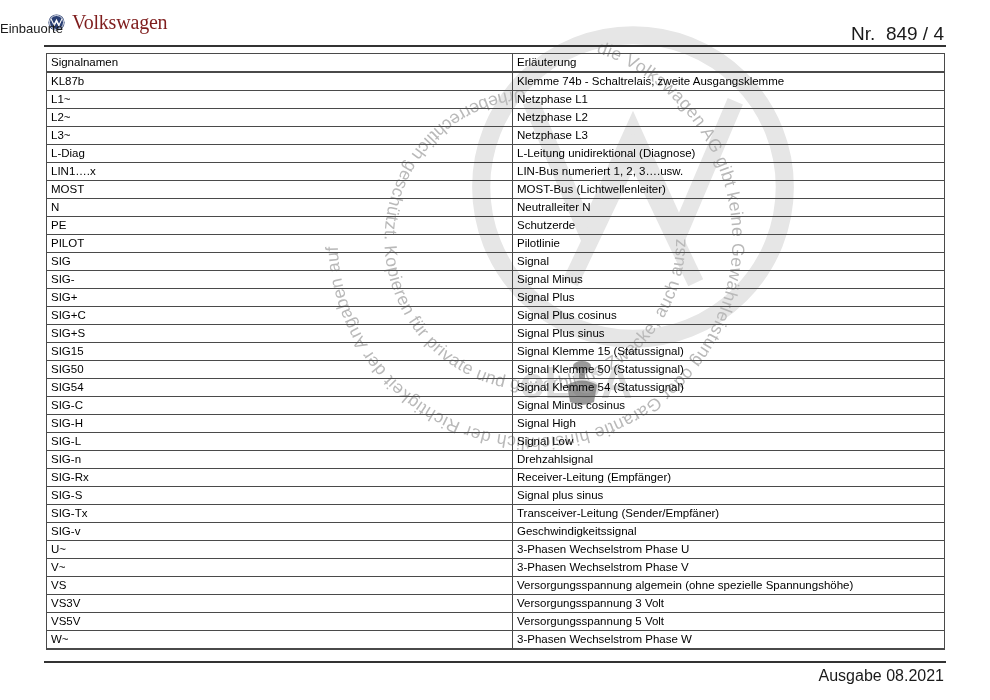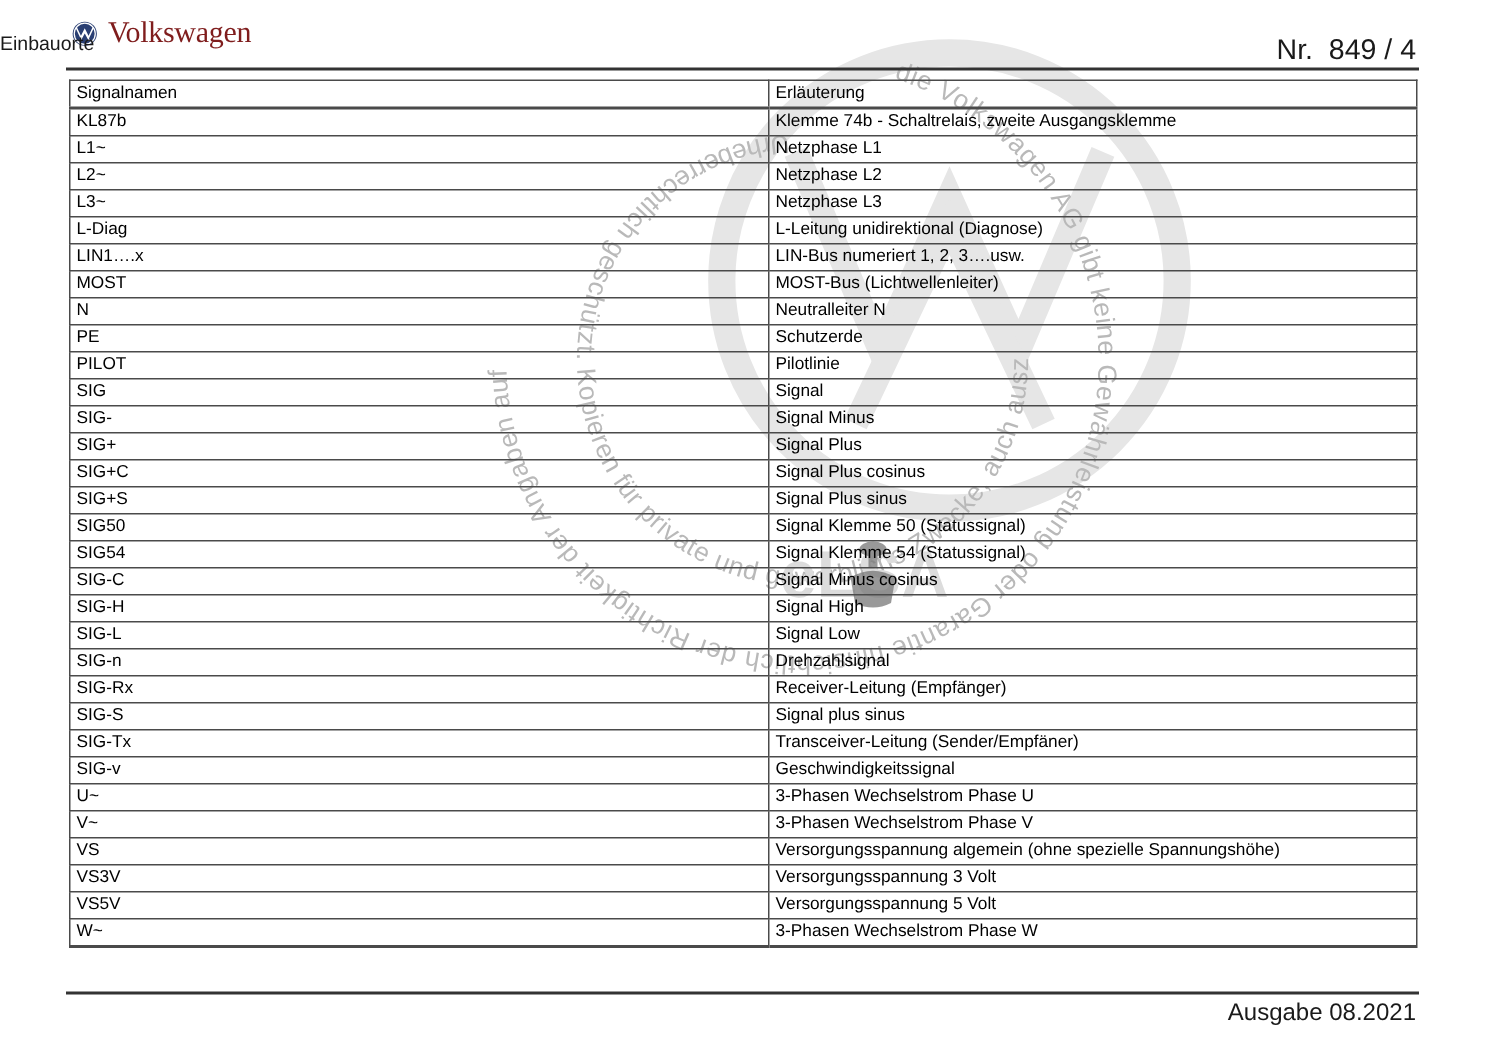--- a/index.html
+++ b/index.html
@@ -295,20 +295,24 @@
           </tr>
           <tr>
             <td>SIG+C</td>
             <td>Signal Plus cosinus</td>
           </tr>
           <tr>
             <td>SIG+S</td>
             <td>Signal Plus sinus</td>
           </tr>
           <tr>
+            <td>SIG15</td>
+            <td>Signal Klemme 15 (Statussignal)</td>
+          </tr>
+          <tr>
             <td>SIG50</td>
             <td>Signal Klemme 50 (Statussignal)</td>
           </tr>
           <tr>
             <td>SIG54</td>
             <td>Signal Klemme 54 (Statussignal)</td>
           </tr>
           <tr>
             <td>SIG-C</td>
             <td>Signal Minus cosinus</td>

